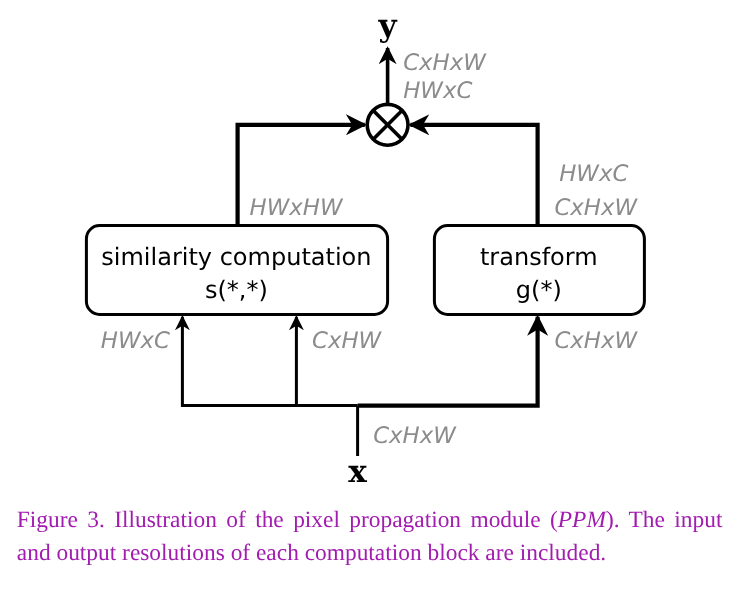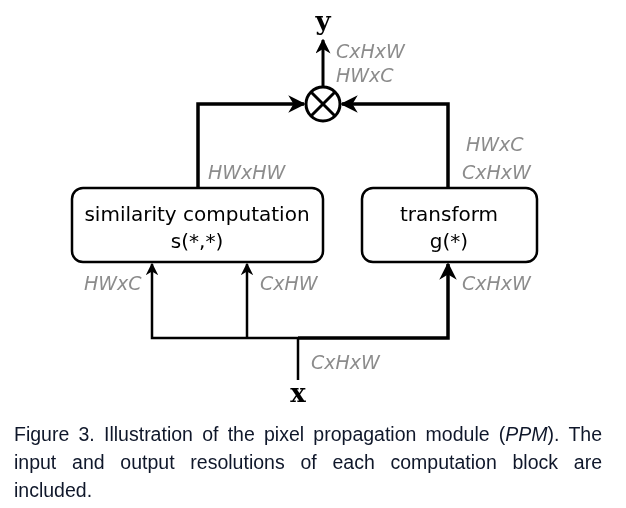--- a/index.html
+++ b/index.html
@@ -3,22 +3,22 @@
 <meta charset="utf-8">
 <style>
   html, body { margin: 0; padding: 0; background: #ffffff; }
   body { width: 626px; height: 508px; position: relative; overflow: hidden; }
   svg { position: absolute; left: 0; top: 0; }
   .dim { font-family: "DejaVu Sans", sans-serif; font-style: italic; font-size: 19px; fill: #8c8c8c; }
   .boxtext { font-family: "DejaVu Sans", sans-serif; font-size: 20px; fill: #000; }
   .var { font-family: "DejaVu Serif", serif; font-weight: bold; font-size: 26px; fill: #000; }
   .caption {
     position: absolute; left: 14px; top: 420px; width: 588px;
-    font-family: Liberation Sans, sans-serif; font-size: 19.5px; line-height: 28px;
-    color: #0f172a; text-align: justify;
+    font-family: Liberation Serif, serif; font-size: 19.5px; line-height: 28px;
+    color: #a21caf; text-align: justify;
   }
   .caption i { font-style: italic; }
 </style>
 </head>
 <body>
 
 <svg width="626" height="410" viewBox="0 0 626 410">
   <defs>
     <marker id="arrow" viewBox="0 0 10 10" refX="9" refY="5" markerWidth="5" markerHeight="5" orient="auto-start-reverse">
       <path d="M0,0 L10,5 L0,10 L3,5 Z" fill="#000"></path>

